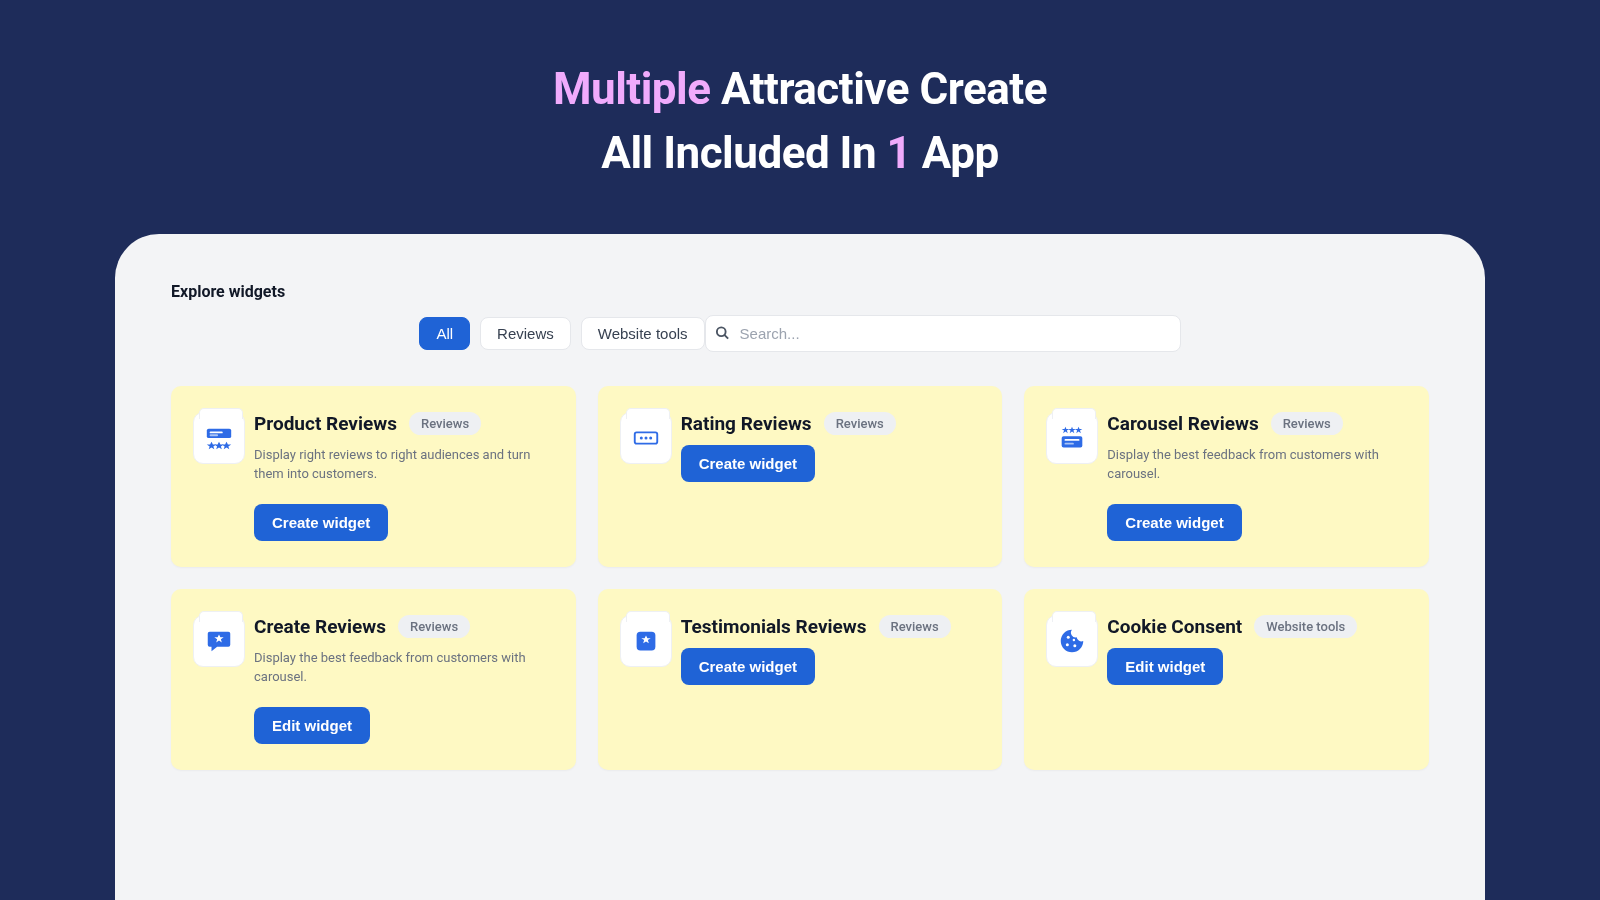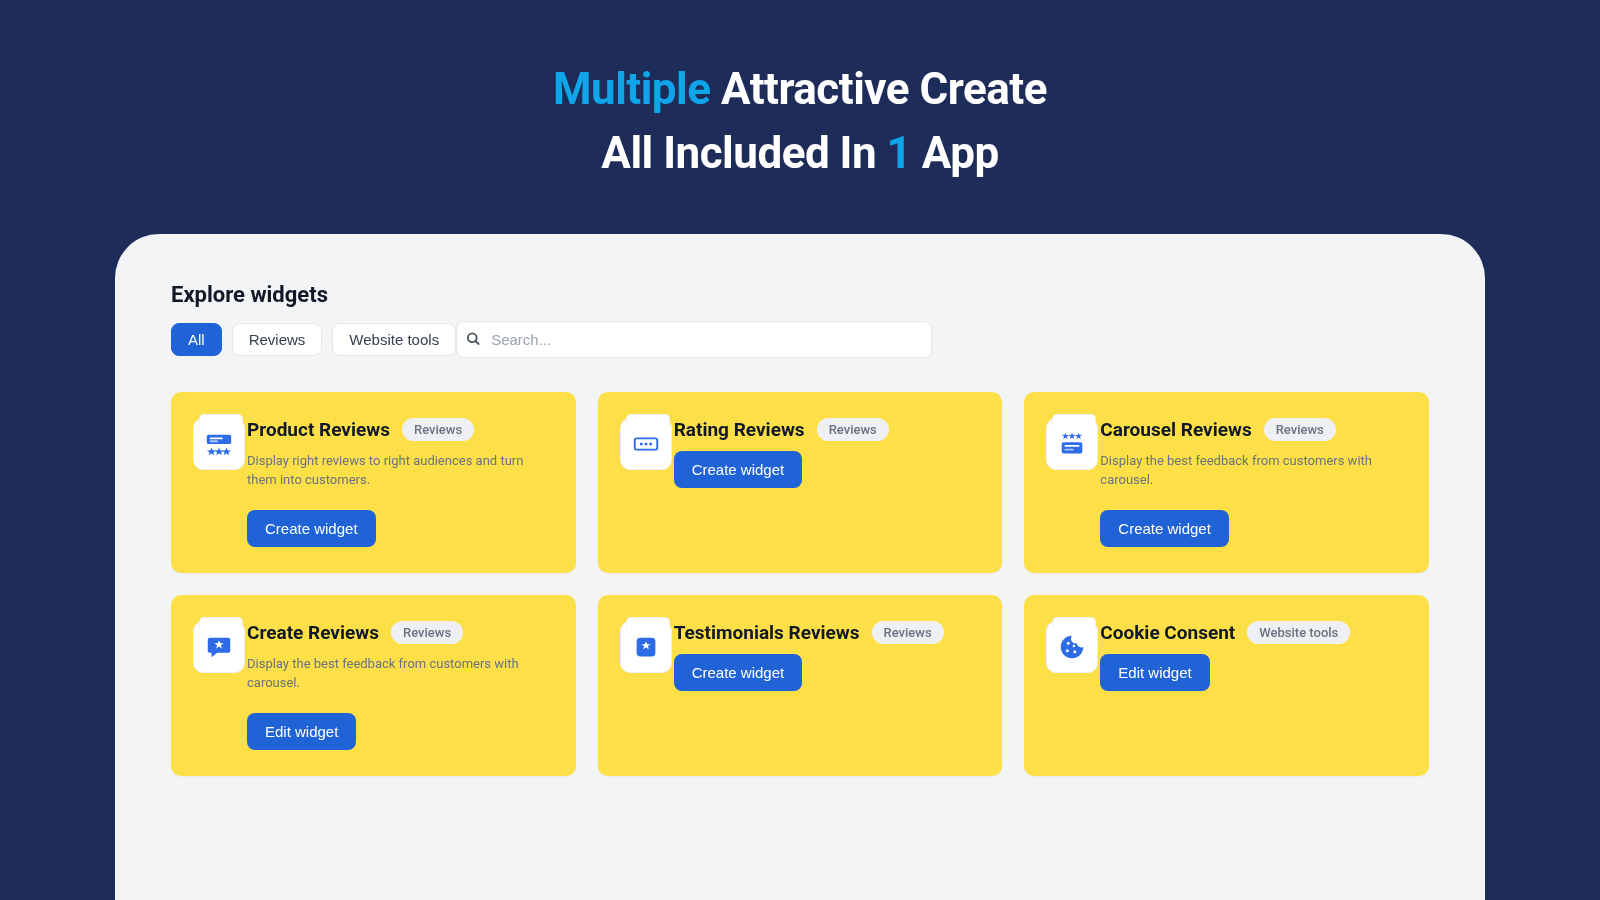--- a/index.html
+++ b/index.html
@@ -15,38 +15,38 @@
     padding-top: 58px;
     padding-bottom: 48px;
   }
   .hero h1 {
     font-size: 44px;
     font-weight: 700;
     color: #ffffff;
     line-height: 1.45;
     letter-spacing: -0.5px;
   }
-  .accent { color: #0ea5e9; }
+  .accent { color: #f0abfc; }
   .panel {
     background: #f3f4f6;
     max-width: 1370px;
     margin: 0 auto;
     border-radius: 44px 44px 0 0;
     padding: 48px 56px 0 56px;
     min-height: 700px;
   }
   .panel-title {
-    font-size: 22px;
+    font-size: 16px;
     font-weight: 700;
     color: #111827;
     margin-bottom: 14px;
   }
   .toolbar {
     display: flex;
-    justify-content: flex-start;
+    justify-content: center;
     align-items: center;
     margin-bottom: 34px;
   }
   .tabs { display: flex; gap: 10px; }
   .tab {
     padding: 7px 16px;
     border-radius: 8px;
     font-size: 15px;
     font-weight: 500;
     background: #ffffff;
@@ -79,25 +79,25 @@
     top: 50%;
     transform: translateY(-50%);
     color: #4b5563;
   }
   .grid {
     display: grid;
     grid-template-columns: repeat(3, 1fr);
     gap: 22px;
   }
   .card {
-    background: #fde047;
+    background: #fef9c3;
     border-radius: 10px;
     padding: 26px 22px 26px 22px;
     display: flex;
-    gap: 2px;
+    gap: 9px;
     box-shadow: 0 1px 2px rgba(0,0,0,0.04);
   }
   .card-icon-wrap {
     flex-shrink: 0;
     width: 52px;
     height: 52px;
     border-radius: 10px;
     background: #ffffff;
     border: 1px solid #eef0f3;
     display: flex;
@@ -136,21 +136,21 @@
     line-height: 1.5;
     margin-bottom: 20px;
   }
   .btn-primary {
     background: #1f63d6;
     color: #ffffff;
     border: none;
     padding: 10px 18px;
     border-radius: 8px;
     font-size: 15px;
-    font-weight: 400;
+    font-weight: 700;
     cursor: pointer;
   }
   svg { display: block; }
 </style>
 </head>
 <body>
 
 <div class="hero">
   <h1>
     <span class="accent">Multiple</span><span> Attractive Create</span><br>

